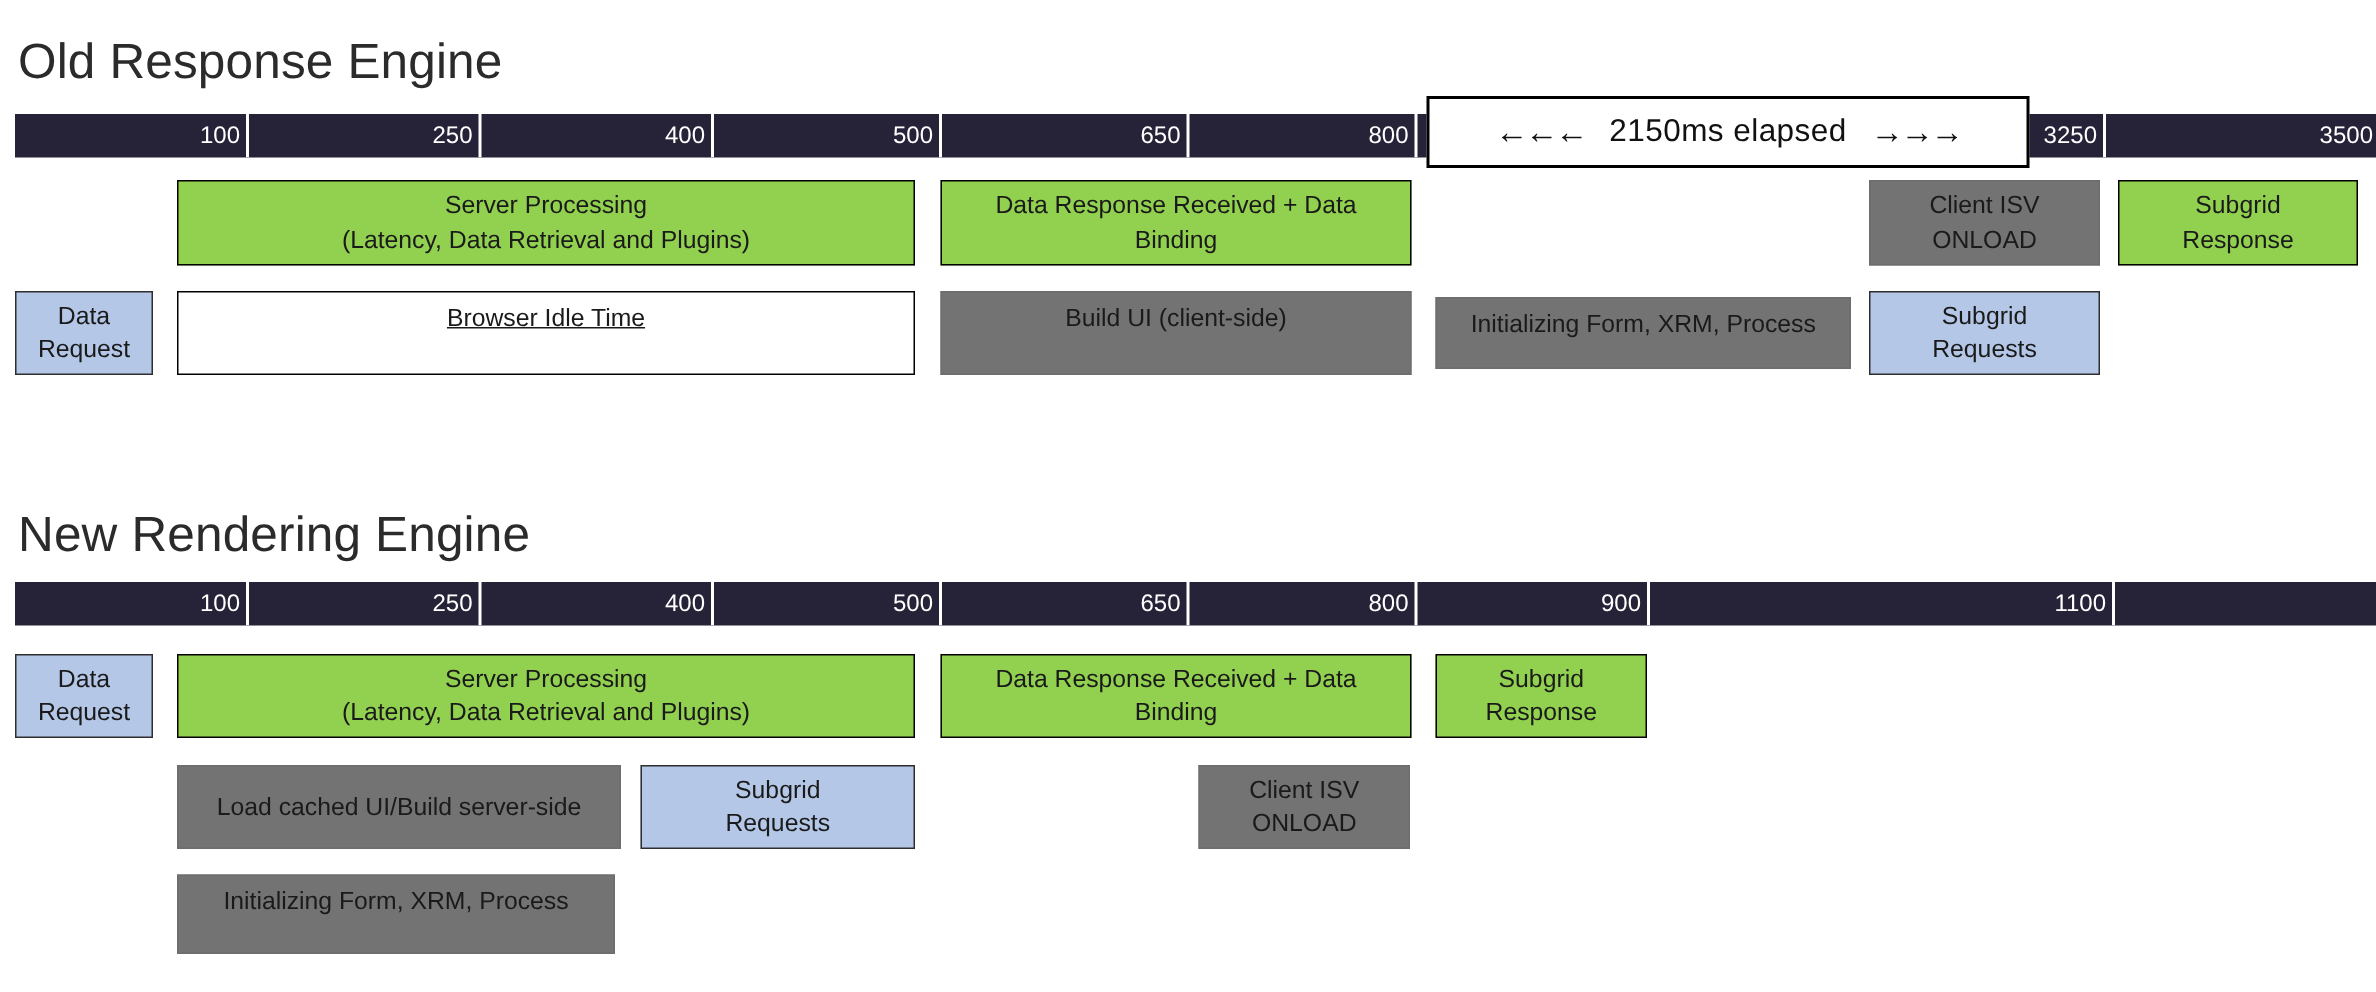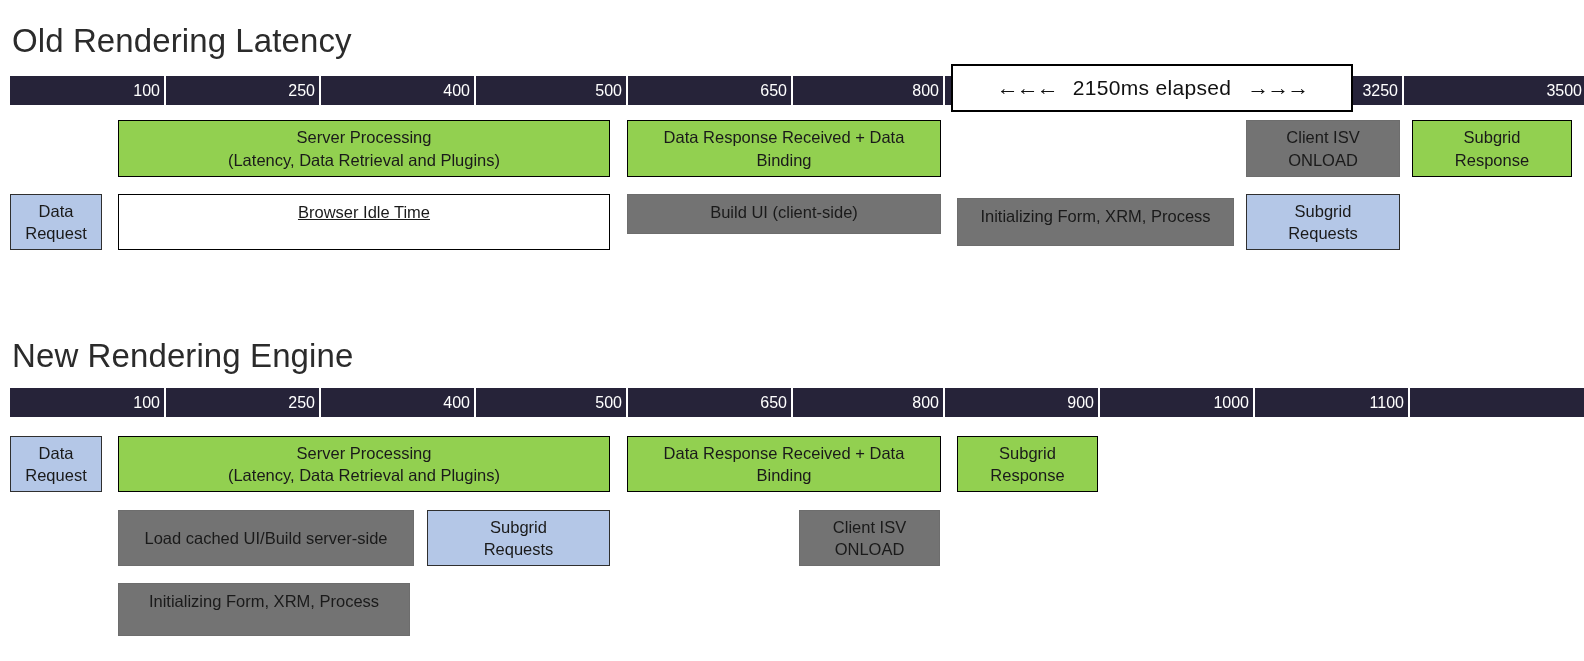--- a/index.html
+++ b/index.html
@@ -93,21 +93,21 @@
   .block.top { align-items: flex-start; }
 
   .green  { background: #92d050; border-color: #000000; }
   .pale   { background: #737373; border-color: #6d6d6d; }
   .blue   { background: #b4c7e7; border-color: #2f2f2f; }
   .white  { background: #ffffff; border-color: #000000; text-decoration: underline; }
 </style>
 </head>
 <body>
 
-<div class="section-title" style="left:12px; top:24px;">Old Rendering Latency</div>
+<div class="section-title" style="left:12px; top:24px;">Old Response Engine</div>
 
 <div class="ruler" style="left:10px; top:76px; width:1574px; height:29px;">
   <div class="tick" style="left:0px; width:156px;">100</div>
   <div class="tick" style="left:156px; width:155px;">250</div>
   <div class="tick" style="left:311px; width:155px;">400</div>
   <div class="tick" style="left:466px; width:152px;">500</div>
   <div class="tick" style="left:618px; width:165px;">650</div>
   <div class="tick" style="left:783px; width:152px;">800</div>
   <div class="tick" style="left:935px; width:459px;">3250</div>
   <div class="tick last" style="left:1394px; width:180px;">3500</div>
@@ -119,35 +119,34 @@
   <span class="arrows">→→→</span>
 </div>
 
 <div class="block green mid" style="left:118px; top:120px; width:492px; height:57px;">Server Processing<br>(Latency, Data Retrieval and Plugins)</div>
 <div class="block green mid" style="left:627px; top:120px; width:314px; height:57px;">Data Response Received + Data<br>Binding</div>
 <div class="block pale mid" style="left:1246px; top:120px; width:154px; height:57px;">Client ISV<br>ONLOAD</div>
 <div class="block green mid" style="left:1412px; top:120px; width:160px; height:57px;">Subgrid<br>Response</div>
 
 <div class="block blue mid" style="left:10px; top:194px; width:92px; height:56px;">Data<br>Request</div>
 <div class="block white top" style="left:118px; top:194px; width:492px; height:56px;">Browser Idle Time</div>
-<div class="block pale top" style="left:627px; top:194px; width:314px; height:40px;">Build UI (client-side)</div>
+<div class="block pale top" style="left:627px; top:194px; width:314px; height:56px;">Build UI (client-side)</div>
 <div class="block pale top" style="left:957px; top:198px; width:277px; height:48px;">Initializing Form, XRM, Process</div>
 <div class="block blue mid" style="left:1246px; top:194px; width:154px; height:56px;">Subgrid<br>Requests</div>
 
 <div class="section-title" style="left:12px; top:339px;">New Rendering Engine</div>
 
 <div class="ruler" style="left:10px; top:388px; width:1574px; height:29px;">
   <div class="tick" style="left:0px; width:156px;">100</div>
   <div class="tick" style="left:156px; width:155px;">250</div>
   <div class="tick" style="left:311px; width:155px;">400</div>
   <div class="tick" style="left:466px; width:152px;">500</div>
   <div class="tick" style="left:618px; width:165px;">650</div>
   <div class="tick" style="left:783px; width:152px;">800</div>
   <div class="tick" style="left:935px; width:155px;">900</div>
-  <div class="tick" style="left:1090px; width:155px;">1000</div>
   <div class="tick" style="left:1245px; width:155px;">1100</div>
 </div>
 
 <div class="block blue mid" style="left:10px; top:436px; width:92px; height:56px;">Data<br>Request</div>
 <div class="block green mid" style="left:118px; top:436px; width:492px; height:56px;">Server Processing<br>(Latency, Data Retrieval and Plugins)</div>
 <div class="block green mid" style="left:627px; top:436px; width:314px; height:56px;">Data Response Received + Data<br>Binding</div>
 <div class="block green mid" style="left:957px; top:436px; width:141px; height:56px;">Subgrid<br>Response</div>
 
 <div class="block pale mid" style="left:118px; top:510px; width:296px; height:56px;">Load cached UI/Build server-side</div>
 <div class="block blue mid" style="left:427px; top:510px; width:183px; height:56px;">Subgrid<br>Requests</div>

